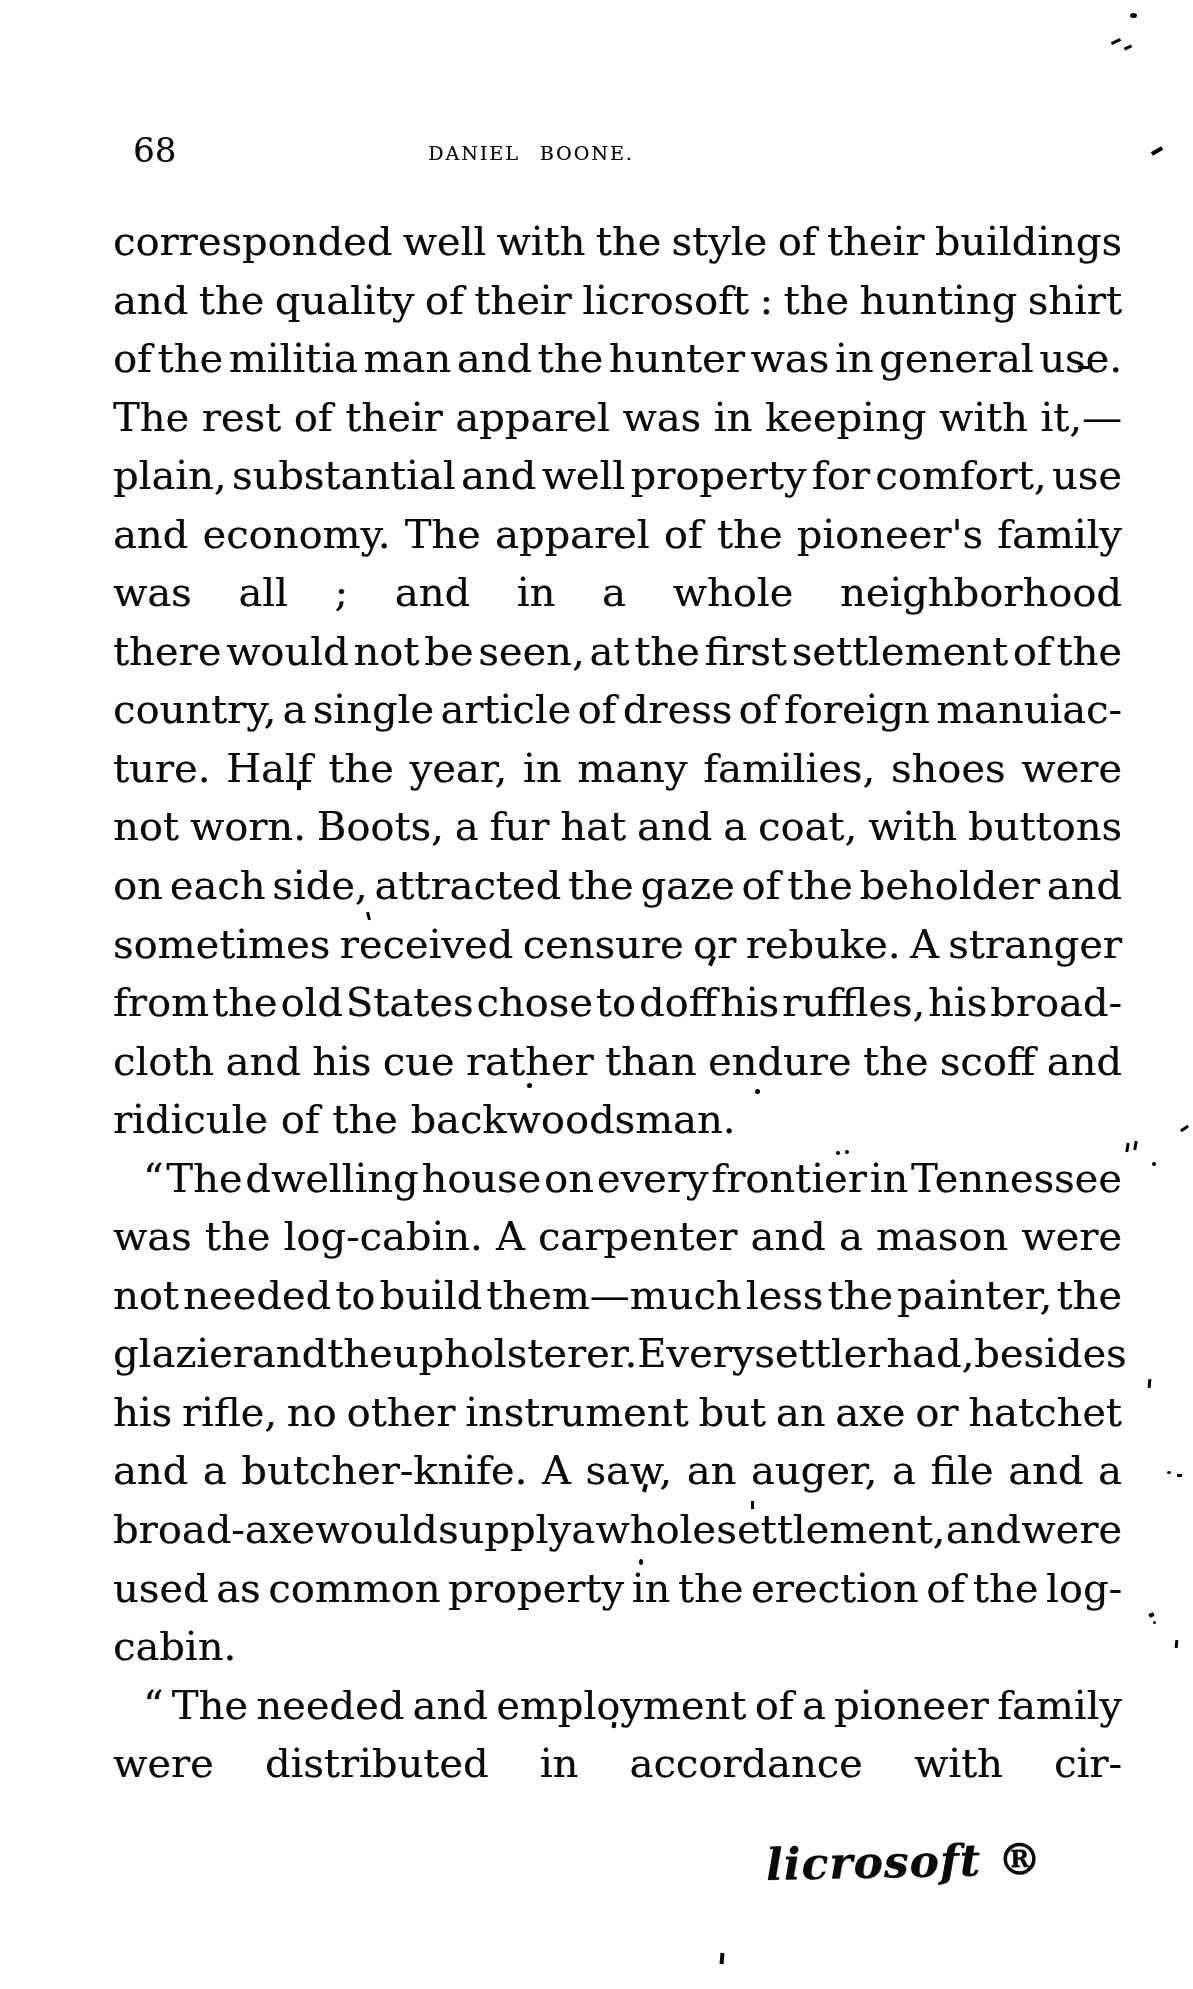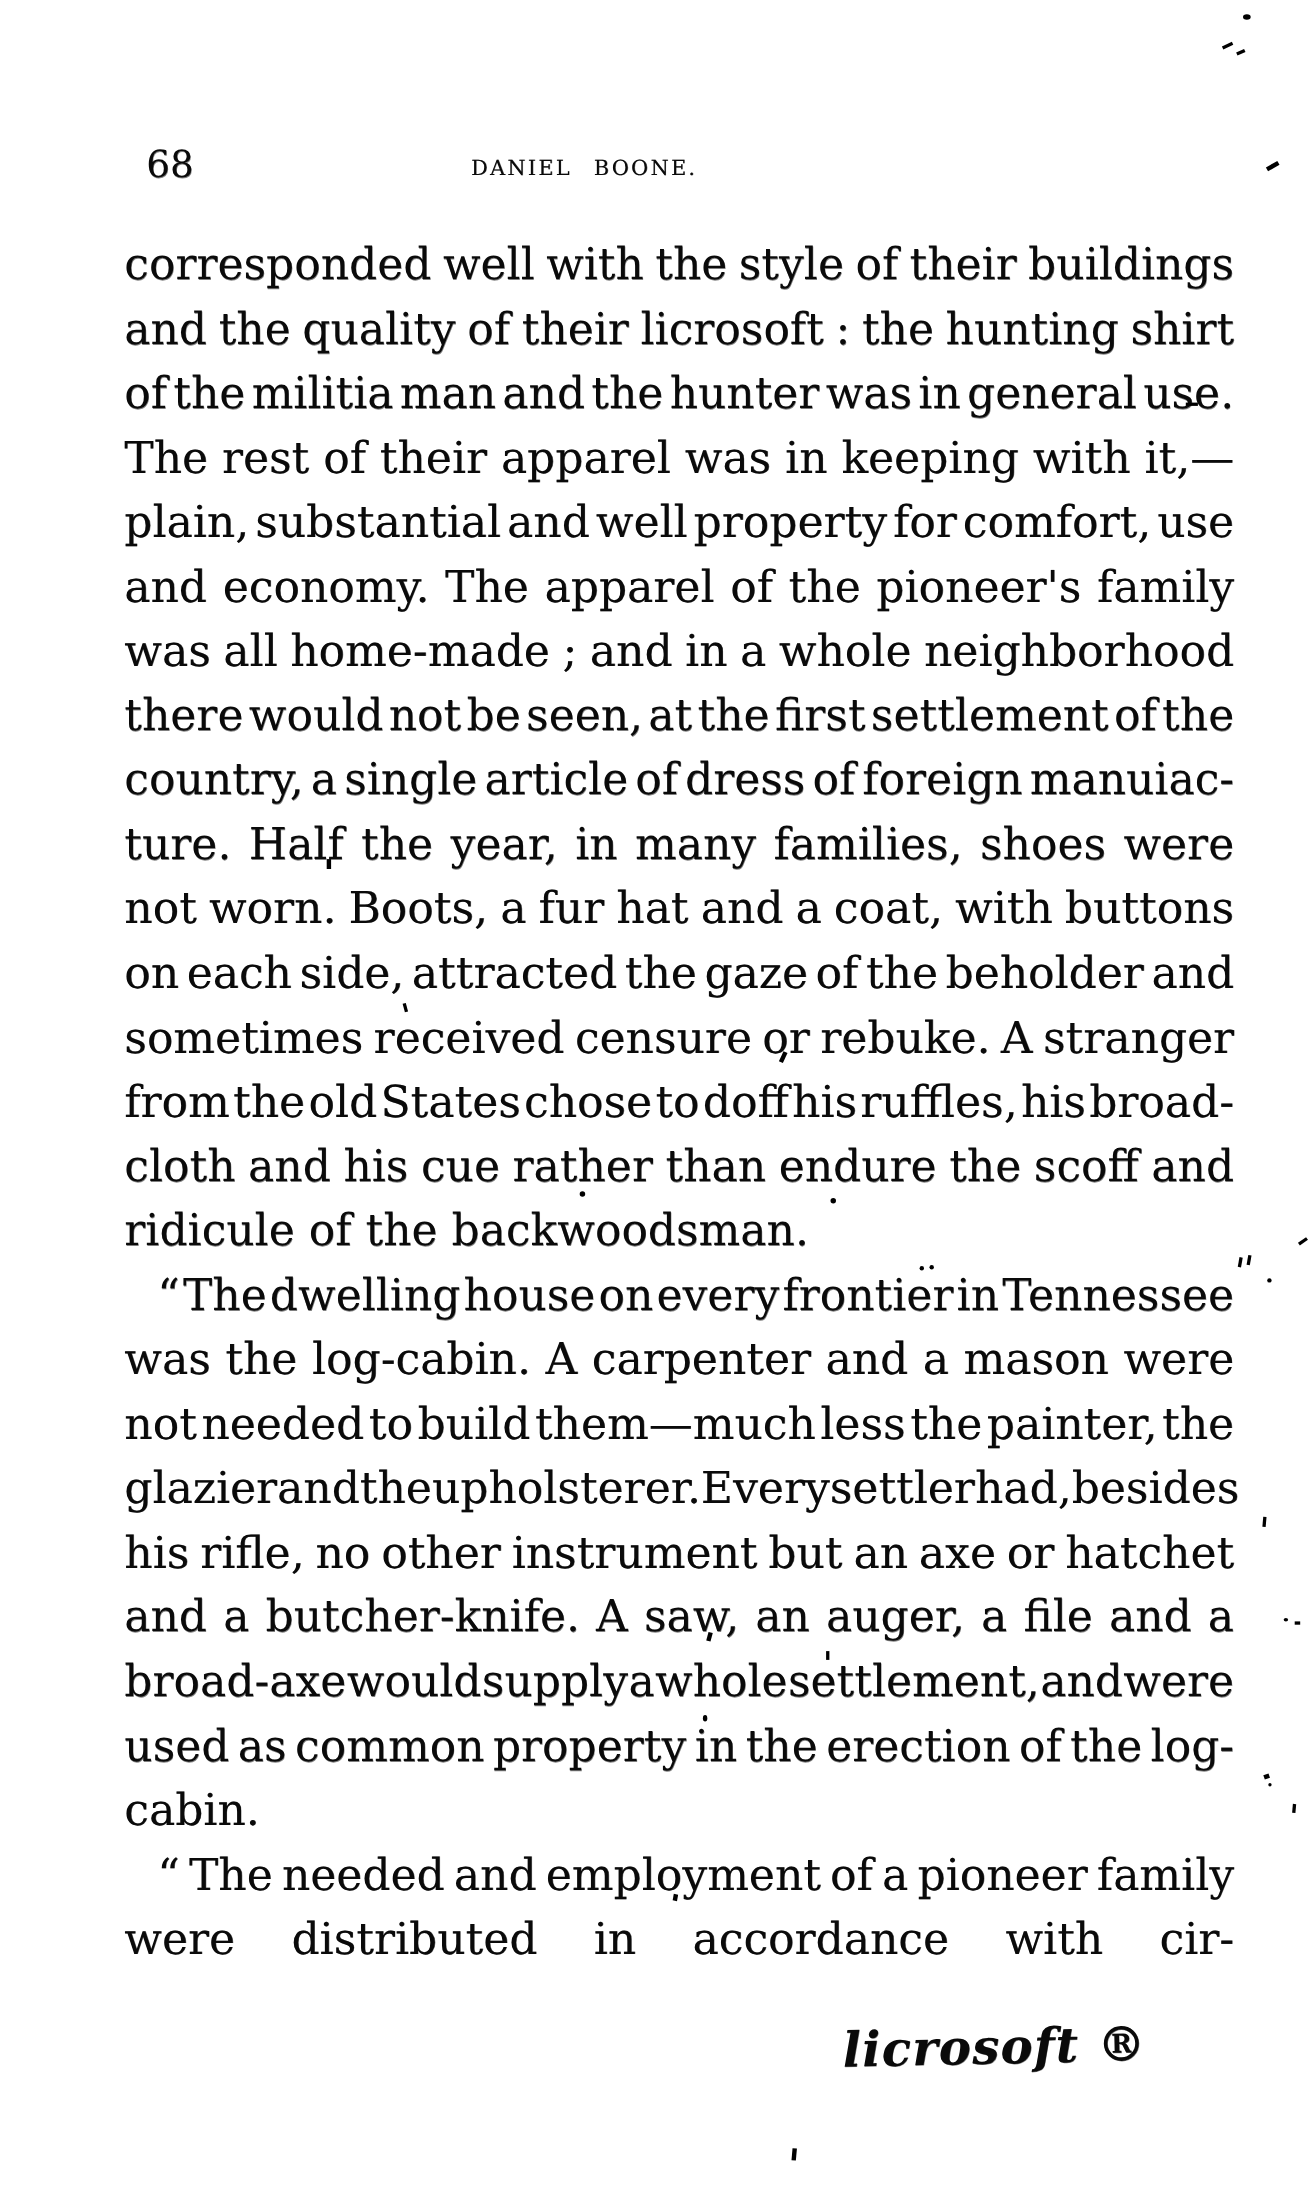--- a/index.html
+++ b/index.html
@@ -120,21 +120,20 @@
         <span>The</span>
         <span>apparel</span>
         <span>of</span>
         <span>the</span>
         <span>pioneer's</span>
         <span>family</span>
       </div>
       <div class="line just">
         <span>was</span>
         <span>all</span>
-        <span>home-made</span>
         <span>;</span>
         <span>and</span>
         <span>in</span>
         <span>a</span>
         <span>whole</span>
         <span>neighborhood</span>
       </div>
       <div class="line just">
         <span>there</span>
         <span>would</span>

